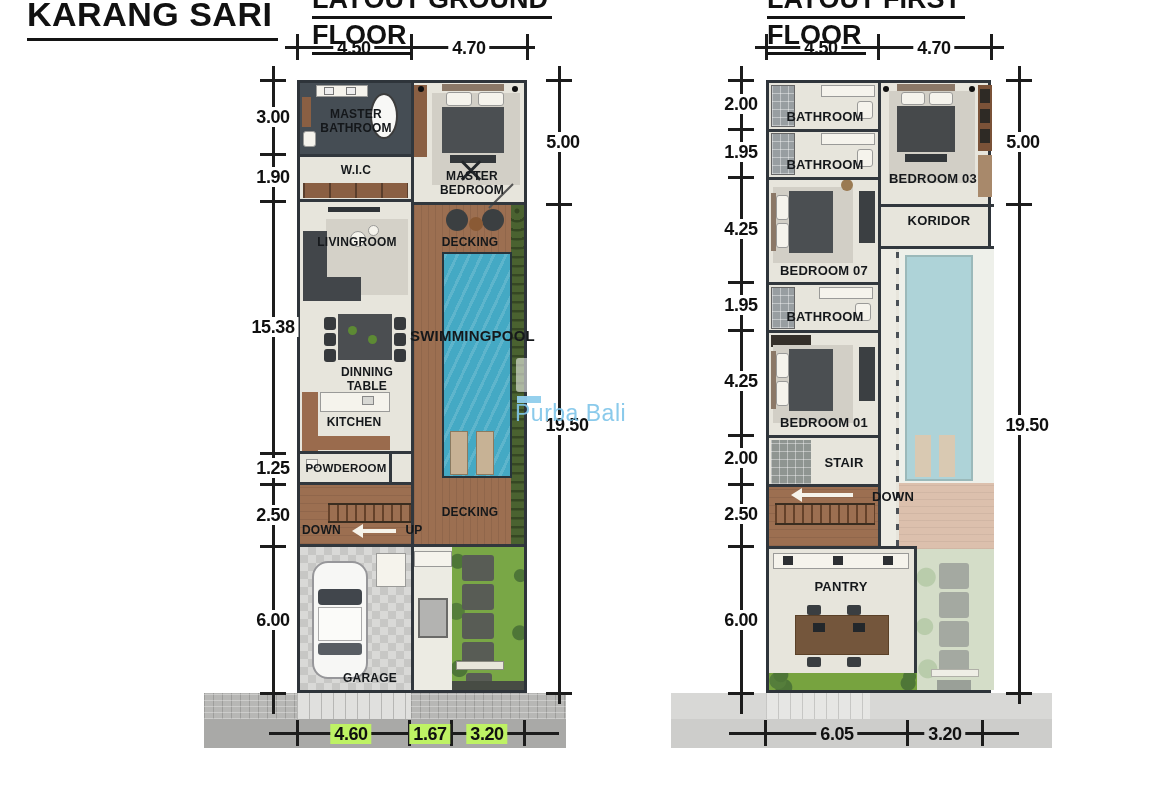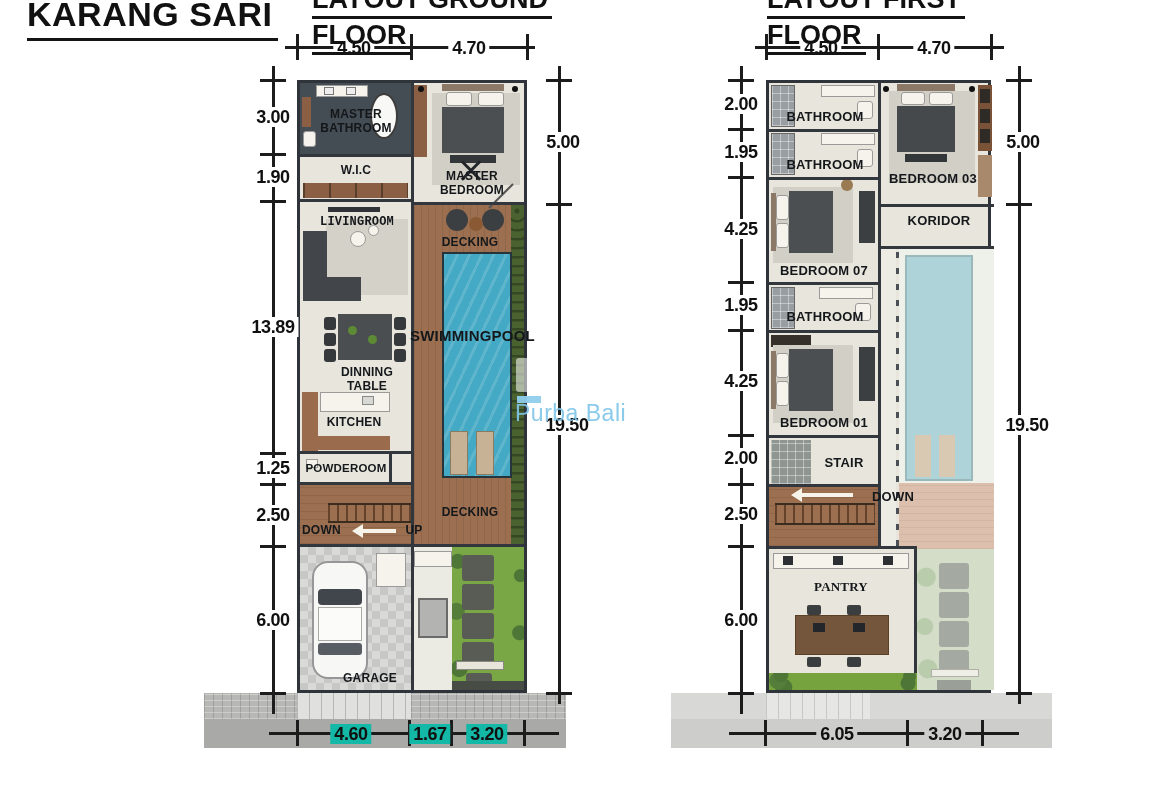--- a/index.html
+++ b/index.html
@@ -12,21 +12,21 @@
   .floor-title{position:absolute;top:-17px;z-index:8;}
   .floor-title span{display:table;font-size:27px;font-weight:bold;border-bottom:3px solid #141414;
       padding:0 4px 0 0;line-height:1.22;color:#111;}
   
   .dl{position:absolute;background:#1c1c1c;z-index:5;}
   .t{position:absolute;background:#1c1c1c;z-index:5;}
   .t.v{width:3px;height:26px;}
   .t.h{width:26px;height:3px;}
   .lbl{position:absolute;transform:translate(-50%,-50%);font-size:18px;font-weight:bold;
       letter-spacing:-.4px;color:#101010;background:#fff;padding:1px 4px;line-height:1;z-index:6;white-space:nowrap;}
-  .lbl.roadg{background:#14b8a6;text-align:center;}
+  .lbl.roadg{background:#bef264;text-align:center;}
   .lbl.roadf{background:#cdcdcb;}
   
   .plan{position:absolute;width:230px;height:613px;top:80px;background:#e7e5dc;
       border:3px solid #2e343a;box-sizing:border-box;z-index:2;}
   .plan *{position:absolute;box-sizing:border-box;}
   .wall{background:#31373d;z-index:4;}
   .rl{font-weight:bold;text-align:center;font-size:12px;line-height:1.18;letter-spacing:.2px;
       color:#15181b;z-index:5;}
   .wood{background:#9c6f51;background-image:repeating-linear-gradient(90deg,rgba(0,0,0,.08) 0 1px,transparent 1px 7px);}
   .woodh{background:#9c6f51;background-image:repeating-linear-gradient(0deg,rgba(0,0,0,.08) 0 1px,transparent 1px 8px);}
@@ -93,21 +93,21 @@
   <div class="dl" style="left:253px;top:66px;width:3px;height:648px;"></div>
   <div class="t h" style="left:241px;top:79px;"></div>
   <div class="t h" style="left:241px;top:153px;"></div>
   <div class="t h" style="left:241px;top:200px;"></div>
   <div class="t h" style="left:241px;top:452px;"></div>
   <div class="t h" style="left:241px;top:483px;"></div>
   <div class="t h" style="left:241px;top:545px;"></div>
   <div class="t h" style="left:241px;top:692px;"></div>
   <div class="lbl" style="left:254px;top:117px;">3.00</div>
   <div class="lbl" style="left:254px;top:177px;">1.90</div>
-  <div class="lbl" style="left:254px;top:327px;">13.89</div>
+  <div class="lbl" style="left:254px;top:327px;">15.38</div>
   <div class="lbl" style="left:254px;top:468px;">1.25</div>
   <div class="lbl" style="left:254px;top:515px;">2.50</div>
   <div class="lbl" style="left:254px;top:620px;">6.00</div>
 
   <div class="dl" style="left:539px;top:66px;width:3px;height:638px;"></div>
   <div class="t h" style="left:527px;top:79px;"></div>
   <div class="t h" style="left:527px;top:203px;"></div>
   <div class="t h" style="left:527px;top:692px;"></div>
   <div class="lbl" style="left:544px;top:142px;">5.00</div>
   <div class="lbl" style="left:548px;top:425px;">19.50</div>
@@ -196,21 +196,21 @@
     <div class="dot" style="left:212px;top:3px;"></div>
     <div style="left:200px;top:96px;width:2px;height:34px;background:#555;transform:rotate(45deg);"></div>
     <div class="rl" style="left:134px;top:86px;width:76px;">MASTER BEDROOM</div>
 
     <div style="left:28px;top:124px;width:52px;height:5px;background:#2f3337;"></div>
     <div style="left:26px;top:136px;width:82px;height:76px;background:#d4d1c8;"></div>
     <div style="left:3px;top:148px;width:24px;height:70px;background:#42464a;"></div>
     <div style="left:3px;top:194px;width:58px;height:24px;background:#42464a;"></div>
     <div class="white" style="left:50px;top:148px;width:16px;height:16px;border-radius:50%;"></div>
     <div class="white" style="left:68px;top:142px;width:11px;height:11px;border-radius:50%;"></div>
-    <div class="rl" style="left:12px;top:132px;width:90px;font-family:Liberation Mono, monospace;">LIVINGROOM</div>
+    <div class="rl" style="left:12px;top:152px;width:90px;">LIVINGROOM</div>
 
     <div style="left:38px;top:231px;width:54px;height:46px;background:#4b4e51;"></div>
     <div style="left:48px;top:243px;width:9px;height:9px;border-radius:50%;background:#5d8a34;"></div>
     <div style="left:68px;top:252px;width:9px;height:9px;border-radius:50%;background:#5d8a34;"></div>
     <div style="left:24px;top:234px;width:12px;height:13px;background:#36393c;border-radius:3px;"></div>
     <div style="left:24px;top:250px;width:12px;height:13px;background:#36393c;border-radius:3px;"></div>
     <div style="left:24px;top:266px;width:12px;height:13px;background:#36393c;border-radius:3px;"></div>
     <div style="left:94px;top:234px;width:12px;height:13px;background:#36393c;border-radius:3px;"></div>
     <div style="left:94px;top:250px;width:12px;height:13px;background:#36393c;border-radius:3px;"></div>
     <div style="left:94px;top:266px;width:12px;height:13px;background:#36393c;border-radius:3px;"></div>
@@ -343,21 +343,21 @@
     <div class="woodh" style="left:0;top:404px;width:112px;height:59px;"></div>
     <div style="left:6px;top:420px;width:100px;height:22px;background:#9c6f51;background-image:repeating-linear-gradient(90deg,rgba(55,28,10,.55) 0 2px,transparent 2px 9px);border-top:2px solid #3a2d20;border-bottom:2px solid #3a2d20;"></div>
     <div class="arrow-head" style="left:22px;top:405px;"></div>
     <div class="arrow-bar" style="left:32px;top:410px;width:52px;"></div>
     <div class="rl" style="left:96px;top:406px;width:56px;font-size:13px;">DOWN</div>
 
     <div class="white" style="left:4px;top:470px;width:136px;height:16px;"></div>
     <div style="left:14px;top:473px;width:10px;height:9px;background:#2c2f33;"></div>
     <div style="left:64px;top:473px;width:10px;height:9px;background:#2c2f33;"></div>
     <div style="left:114px;top:473px;width:10px;height:9px;background:#2c2f33;"></div>
-    <div class="rl" style="left:24px;top:496px;width:96px;font-size:13px;font-family:Liberation Serif, serif;">PANTRY</div>
+    <div class="rl" style="left:24px;top:496px;width:96px;font-size:13px;">PANTRY</div>
     <div style="left:26px;top:532px;width:94px;height:40px;background:#74563c;border:1px solid #5a4027;"></div>
     <div style="left:38px;top:522px;width:14px;height:10px;background:#3a3e41;border-radius:2px;"></div>
     <div style="left:78px;top:522px;width:14px;height:10px;background:#3a3e41;border-radius:2px;"></div>
     <div style="left:38px;top:574px;width:14px;height:10px;background:#3a3e41;border-radius:2px;"></div>
     <div style="left:78px;top:574px;width:14px;height:10px;background:#3a3e41;border-radius:2px;"></div>
     <div style="left:44px;top:540px;width:12px;height:9px;background:#23272b;"></div>
     <div style="left:84px;top:540px;width:12px;height:9px;background:#23272b;"></div>
     <div class="grass" style="left:0;top:590px;width:148px;height:17px;background-color:#77a33f;"></div>
 
     <div class="wall" style="left:109px;top:0;width:3px;height:463px;"></div>

